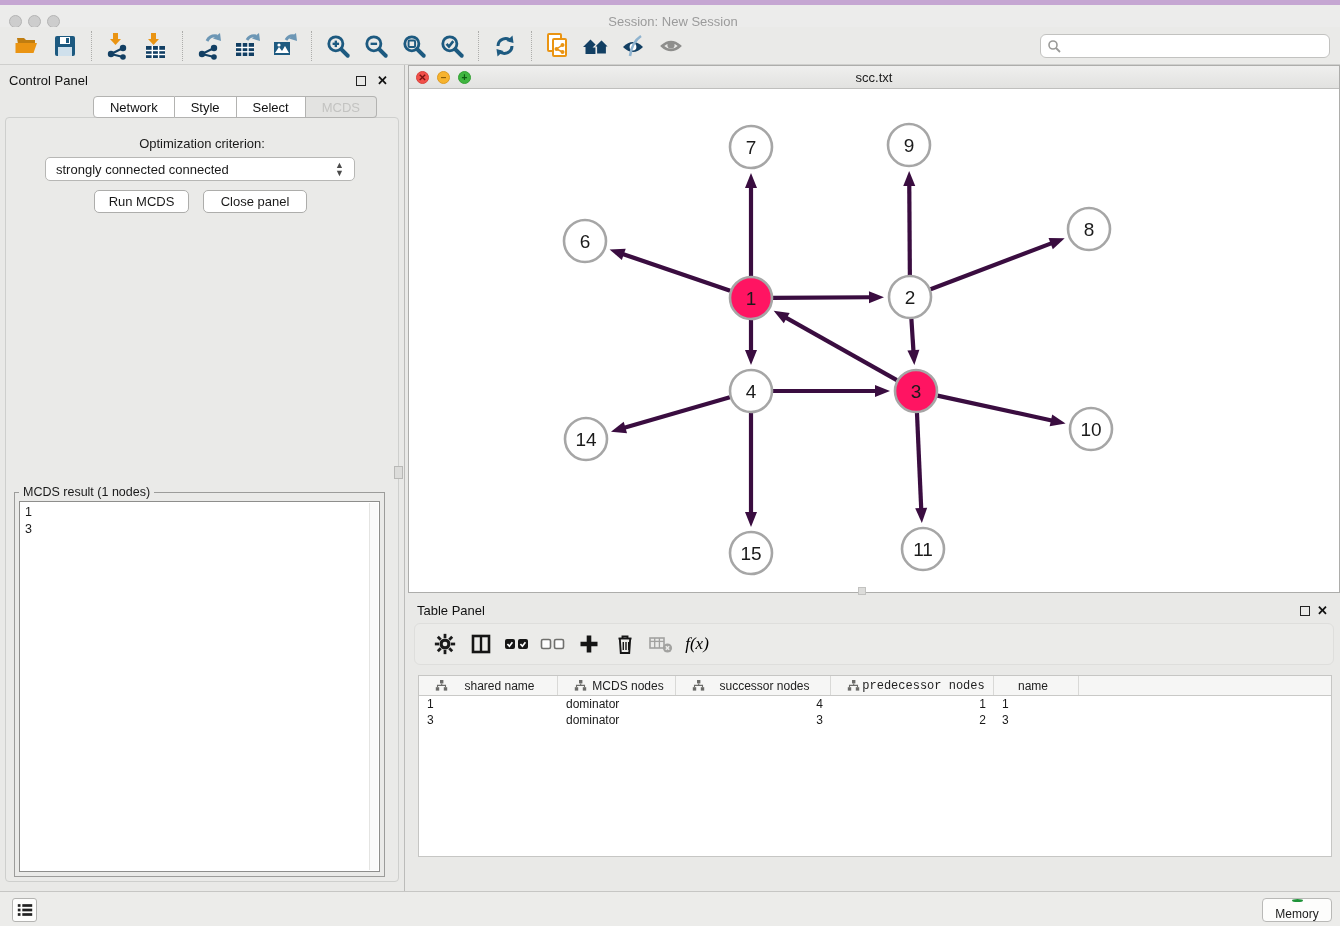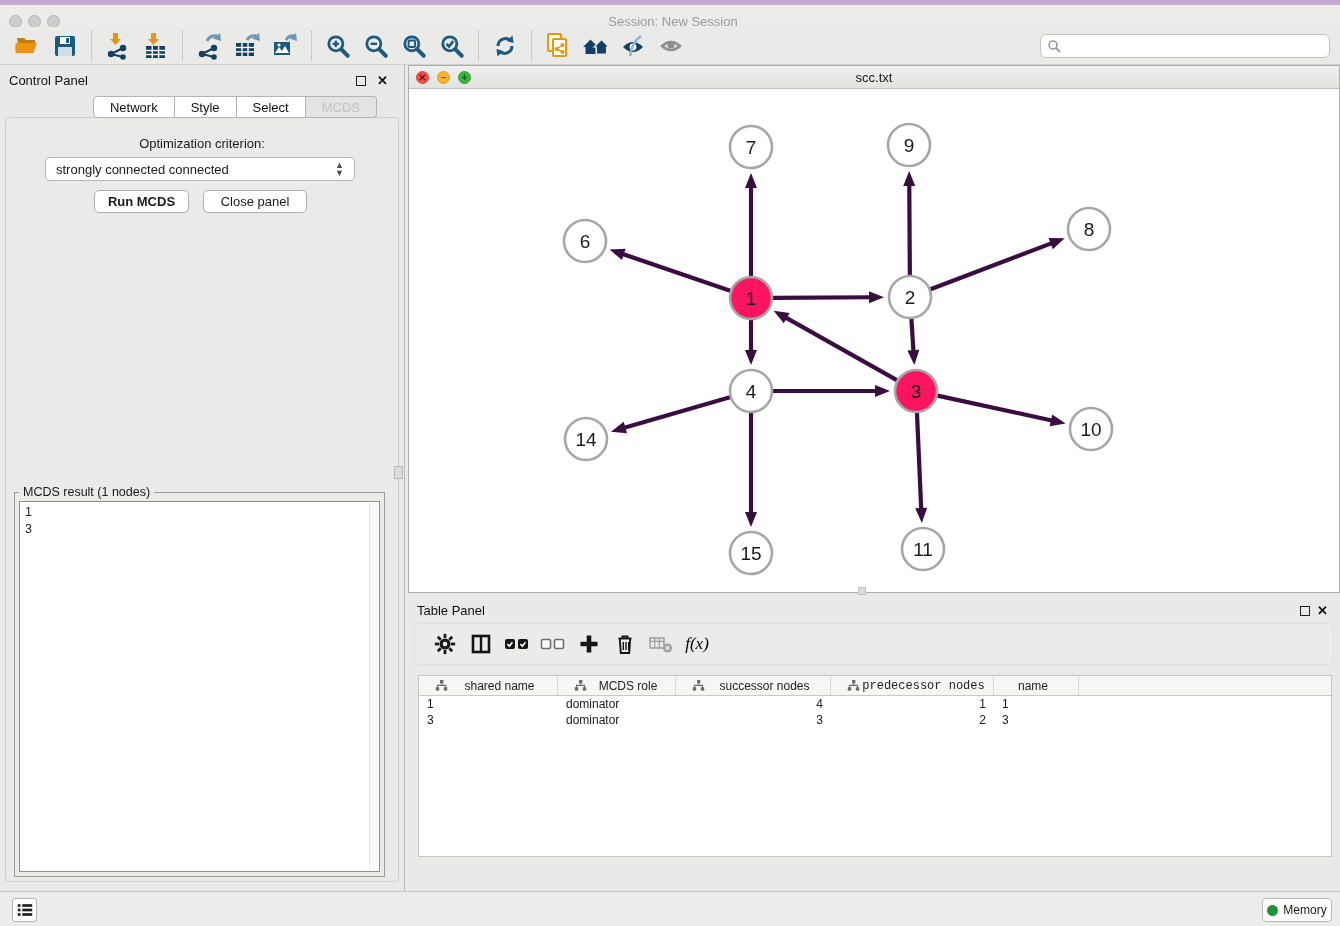--- a/index.html
+++ b/index.html
@@ -30,21 +30,21 @@
   .tabstrip { position:absolute; top:31px; left:0; width:100%; display:flex; justify-content:center; z-index:3;margin-left:33px; }
   .tab { height:22px; padding:0 16px; background:#fff; border:1px solid #b3b3b1; border-left:none; font-size:13px; display:flex; align-items:center; color:#111; }
   .tab:first-child { border-left:1px solid #b3b3b1; border-radius:4px 0 0 4px; }
   .tab:last-child { border-radius:0 4px 4px 0; }
   .tab.selected { background:#e3e3e1; color:#c3c3c1; }
   .cp-content { position:absolute; left:5px; top:52px; width:394px; height:765px; background:#eaeae8; border:1px solid #cecfcd; border-radius:4px; }
   .opt-label { position:absolute; top:71px; left:0; width:100%; text-align:center; font-size:13px; }
   .select { position:absolute; left:45px; top:92px; width:310px; height:24px; background:#fff; border:1px solid #b7b7b5; border-radius:5px; font-size:13px; display:flex; align-items:center; padding:0 10px; }
   .select .chevrons { margin-left:auto; font-size:9px; line-height:8px; color:#4a4a4a; text-align:center; }
   .btn { position:absolute; top:125px; height:23px; background:#fff; border:1px solid #adadab; border-radius:5px; font-size:13px; display:flex; align-items:center; justify-content:center; }
-  .btn-run { left:94px; width:95px;font-weight:bold; }
+  .btn-run { left:94px; width:95px; }
   .btn-close { left:203px; width:104px; }
   .fieldset { position:absolute; left:14px; top:427px; width:371px; height:385px; border:1px solid #9c9c9a; }
   .fieldset .legend { position:absolute; top:-8px; left:4px; background:#eaeae8; padding:0 4px; font-size:12.5px; }
   .result-box { position:absolute; left:4px; top:8px; right:4px; bottom:4px; background:#fff; border:1px solid #8e8e8c; font-size:12.5px; line-height:17px; padding:2px 5px; }
   .result-box .scroll { position:absolute; top:1px; right:1px; bottom:1px; width:9px; background:#fafafa; border-left:1px solid #e4e4e2; }
 
   
   .vsplit { position:absolute; left:404px; top:65px; width:4px; height:826px; background:#e9e9e7; border-left:1px solid #bcbcba; }
   .vgrip { position:absolute; left:394px; top:466px; width:9px; height:13px; background:#dcdcda; border:1px solid #b8b8b6; }
   .hgrip { position:absolute; left:858px; top:587px; width:8px; height:8px; background:#dcdcda; border:1px solid #c2c2c0; z-index:5; }
@@ -71,21 +71,21 @@
   .th .lbl { flex:1; text-align:center; padding-right:6px; }
   .th:nth-child(1){ width:139px; } .th:nth-child(2){ width:118px; } .th:nth-child(3){ width:155px; }
   .th:nth-child(4){ width:163px;font-family:Liberation Mono, monospace; } .th:nth-child(5){ width:85px; justify-content:center; padding-left:0; }
   .trow { display:flex; height:16px; font-size:12px; align-items:center; }
   .tcell { padding:0 8px; white-space:nowrap; }
   .bottom-tabs { position:absolute; left:0; top:270px; width:100%; display:flex; justify-content:center; }
 
   
   .statusbar { position:absolute; left:0; top:891px; width:1340px; height:35px; background:#ececea; border-top:1px solid #c6c6c4; }
   .list-btn { position:absolute; left:12px; top:6px; width:25px; height:24px; background:#fdfdfc; border:1px solid #b4b4b2; border-radius:3px; display:flex; align-items:center; justify-content:center; }
-  .mem-btn { position:absolute; right:8px; top:6px; width:70px; height:24px; background:#fdfdfc; border:1px solid #b9b9b7; border-radius:4px; display:flex; align-items:center; justify-content:center; gap:5px; font-size:12px; }
+  .mem-btn { position:absolute; right:8px; top:6px; width:70px; height:24px; background:#fdfdfc; border:1px solid #b9b9b7; border-radius:4px; display:flex; align-items:center; justify-content:center; gap:5px; font-size:12px;flex-direction:column; }
   .mem-dot { width:11px; height:11px; border-radius:50%; background:#1f9339; }
 </style>
 </head>
 <body>
 
 <div class="top-strip"></div>
 <div class="titlebar">
   <div class="traffic t1"></div>
   <div class="traffic t2"></div>
   <div class="traffic t3"></div>
@@ -439,21 +439,21 @@
       </div>
       <div class="th">
         <svg width="13" height="13" viewBox="0 0 13 13">
             <g fill="#6b6b69">
               <rect x="5" y="1" width="3.4" height="3.4"></rect>
               <rect x="0.8" y="8.2" width="3.4" height="3.4"></rect>
               <rect x="8.8" y="8.2" width="3.4" height="3.4"></rect>
             </g>
             <path d="M6.7 4.5 V6.4 M2.5 8.2 V6.4 H10.5 V8.2" stroke="#6b6b69" stroke-width="1.1" fill="none"></path>
           </svg>
-        <span class="lbl">MCDS role</span>
+        <span class="lbl">MCDS nodes</span>
       </div>
       <div class="th">
         <svg width="13" height="13" viewBox="0 0 13 13">
             <g fill="#6b6b69">
               <rect x="5" y="1" width="3.4" height="3.4"></rect>
               <rect x="0.8" y="8.2" width="3.4" height="3.4"></rect>
               <rect x="8.8" y="8.2" width="3.4" height="3.4"></rect>
             </g>
             <path d="M6.7 4.5 V6.4 M2.5 8.2 V6.4 H10.5 V8.2" stroke="#6b6b69" stroke-width="1.1" fill="none"></path>
           </svg>

